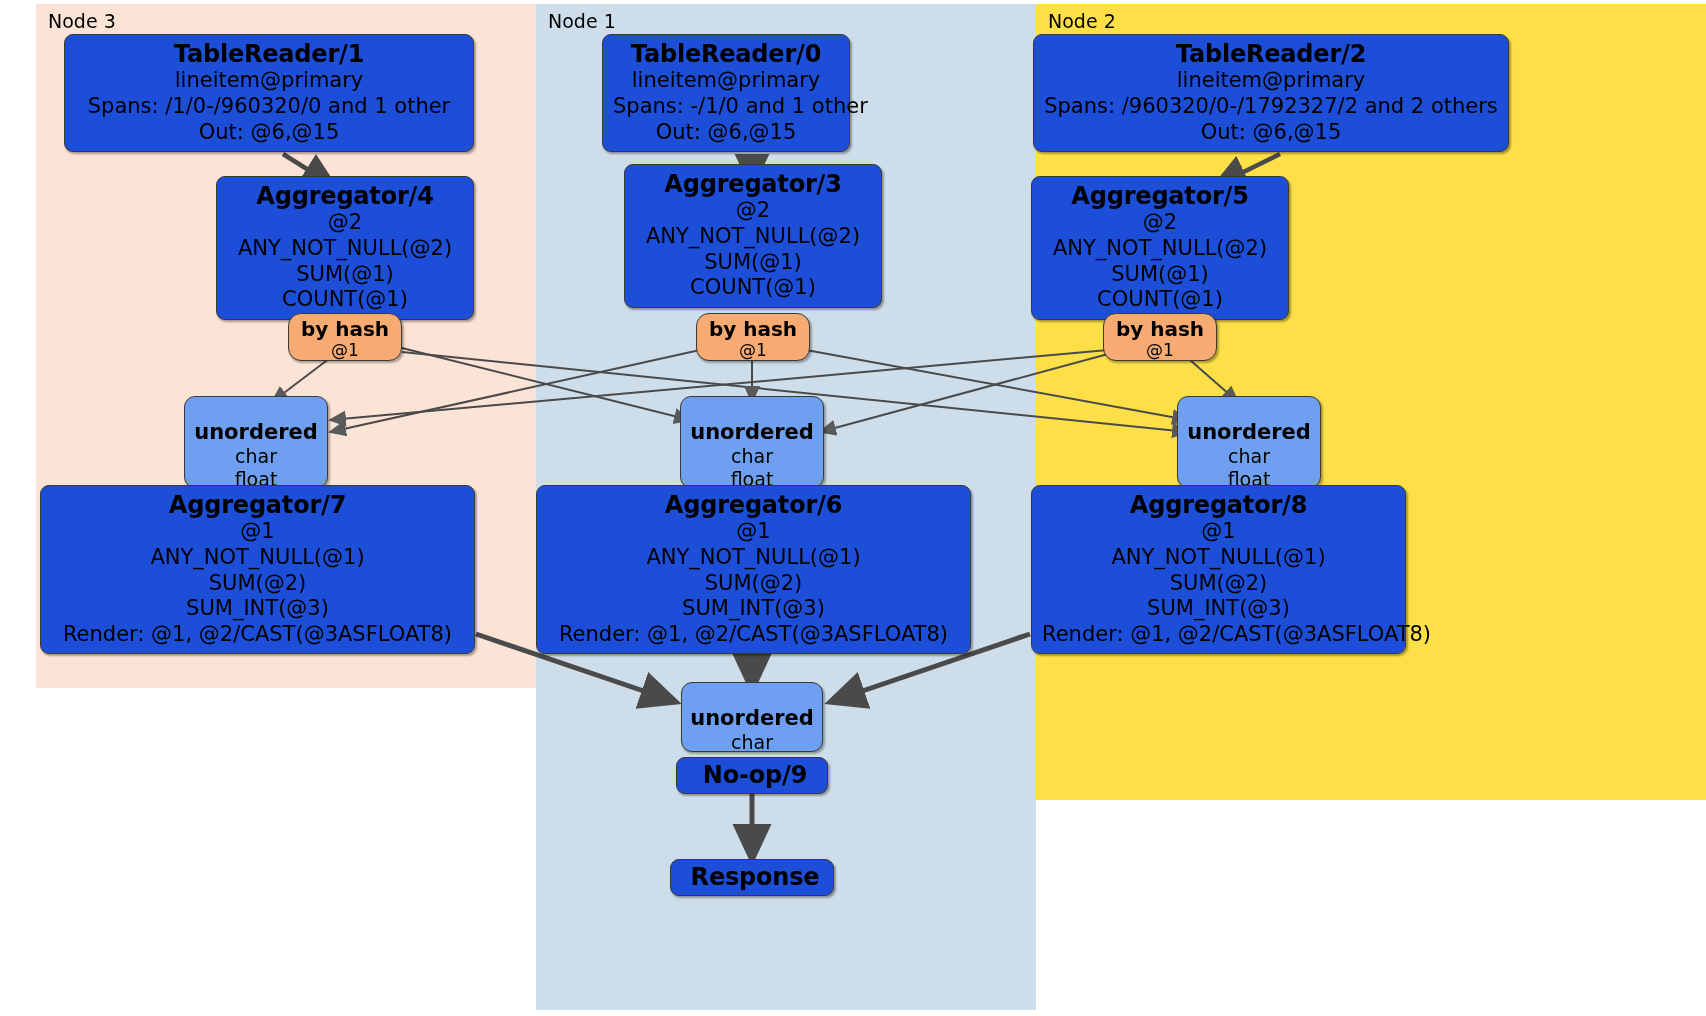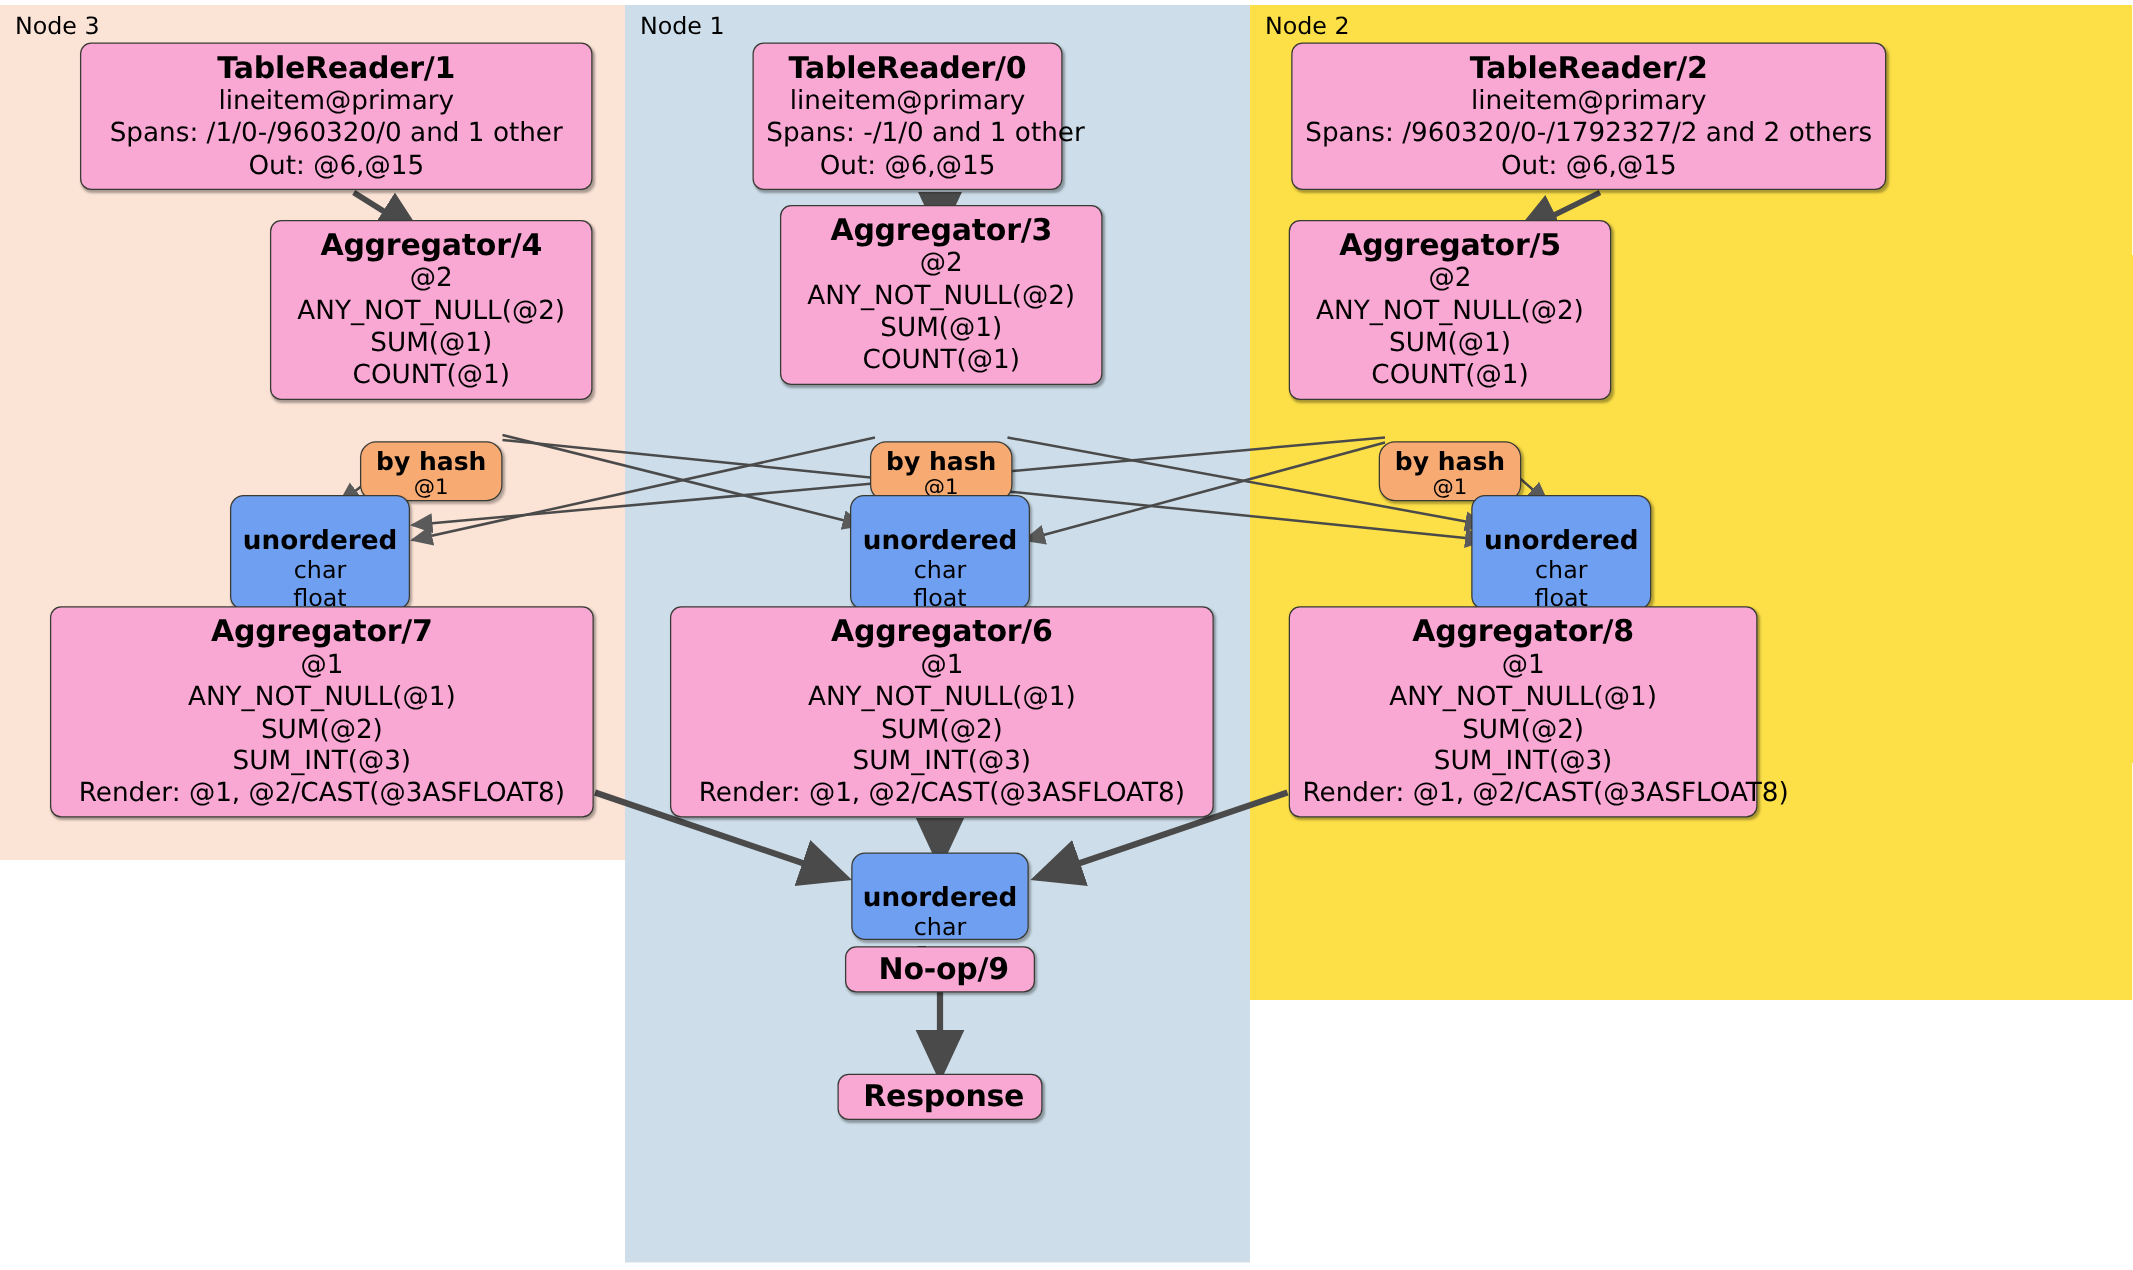--- a/index.html
+++ b/index.html
@@ -15,20 +15,21 @@
     width: 1706px;
     height: 1016px;
     overflow: hidden;
     background: #ffffff;
   }
 
   
   .panel {
     position: absolute;
     box-sizing: border-box;
+    margin-left: 36px;
   }
   .panel-label {
     position: absolute;
     left: 12px;
     top: 6px;
     font-size: 19px;
     color: #000000;
     white-space: nowrap;
   }
 
@@ -39,21 +40,21 @@
     top: 0;
     width: 1706px;
     height: 1016px;
     pointer-events: none;
   }
 
   
   .proc {
     position: absolute;
     box-sizing: border-box;
-    background: #f9a8d4;
+    background: #1d4ed8;
     border: 1.6px solid #3a3a35;
     border-radius: 9px;
     box-shadow: 1.5px 2px 2px rgba(0,0,0,0.33);
     text-align: center;
     padding: 5px 10px 6px 10px;
     color: #000;
     line-height: 1.26;
   }
   .proc .ttl {
     font-weight: bold;
@@ -74,21 +75,20 @@
   .router {
     position: absolute;
     box-sizing: border-box;
     background: #f7ab73;
     border: 1.6px solid #3a3a35;
     border-radius: 13px;
     box-shadow: 1.5px 2px 2px rgba(0,0,0,0.30);
     text-align: center;
     color: #000;
     padding-top: 4px;
-    margin-top: 40px;
   }
   .router .rt {
     font-weight: bold;
     font-size: 20px;
     line-height: 1.1;
   }
   .router .rs {
     font-size: 17px;
     line-height: 1.25;
   }

